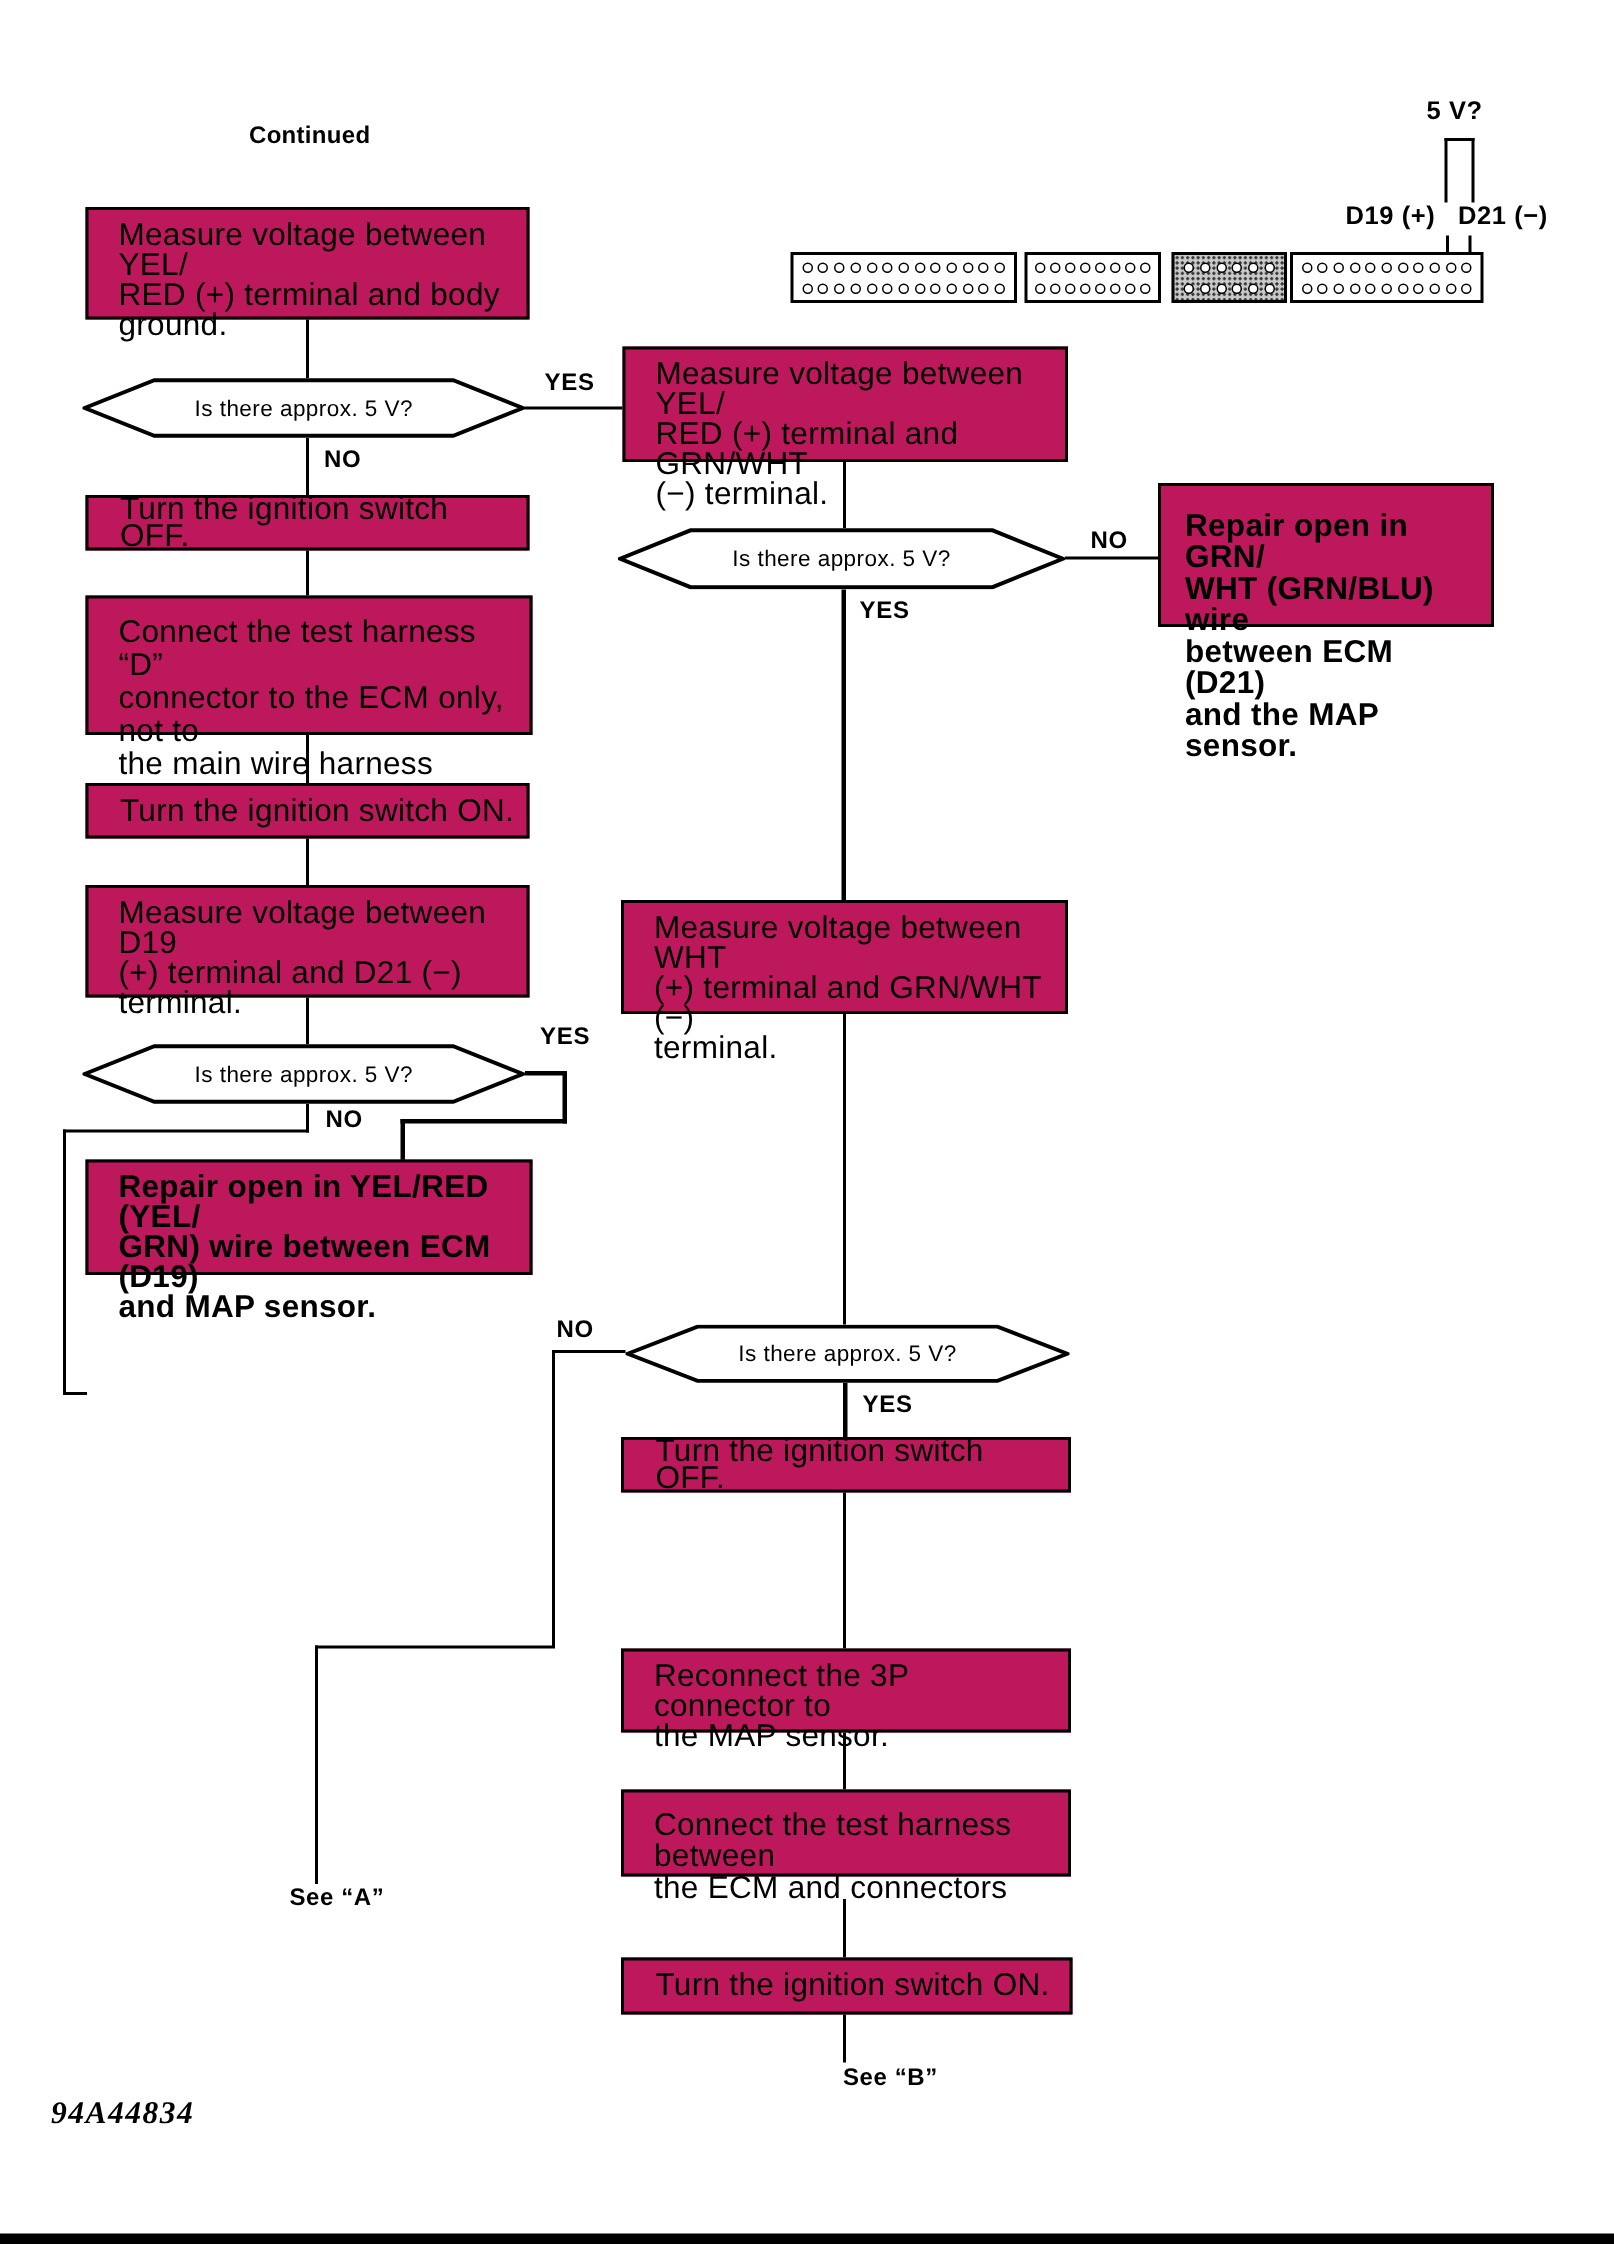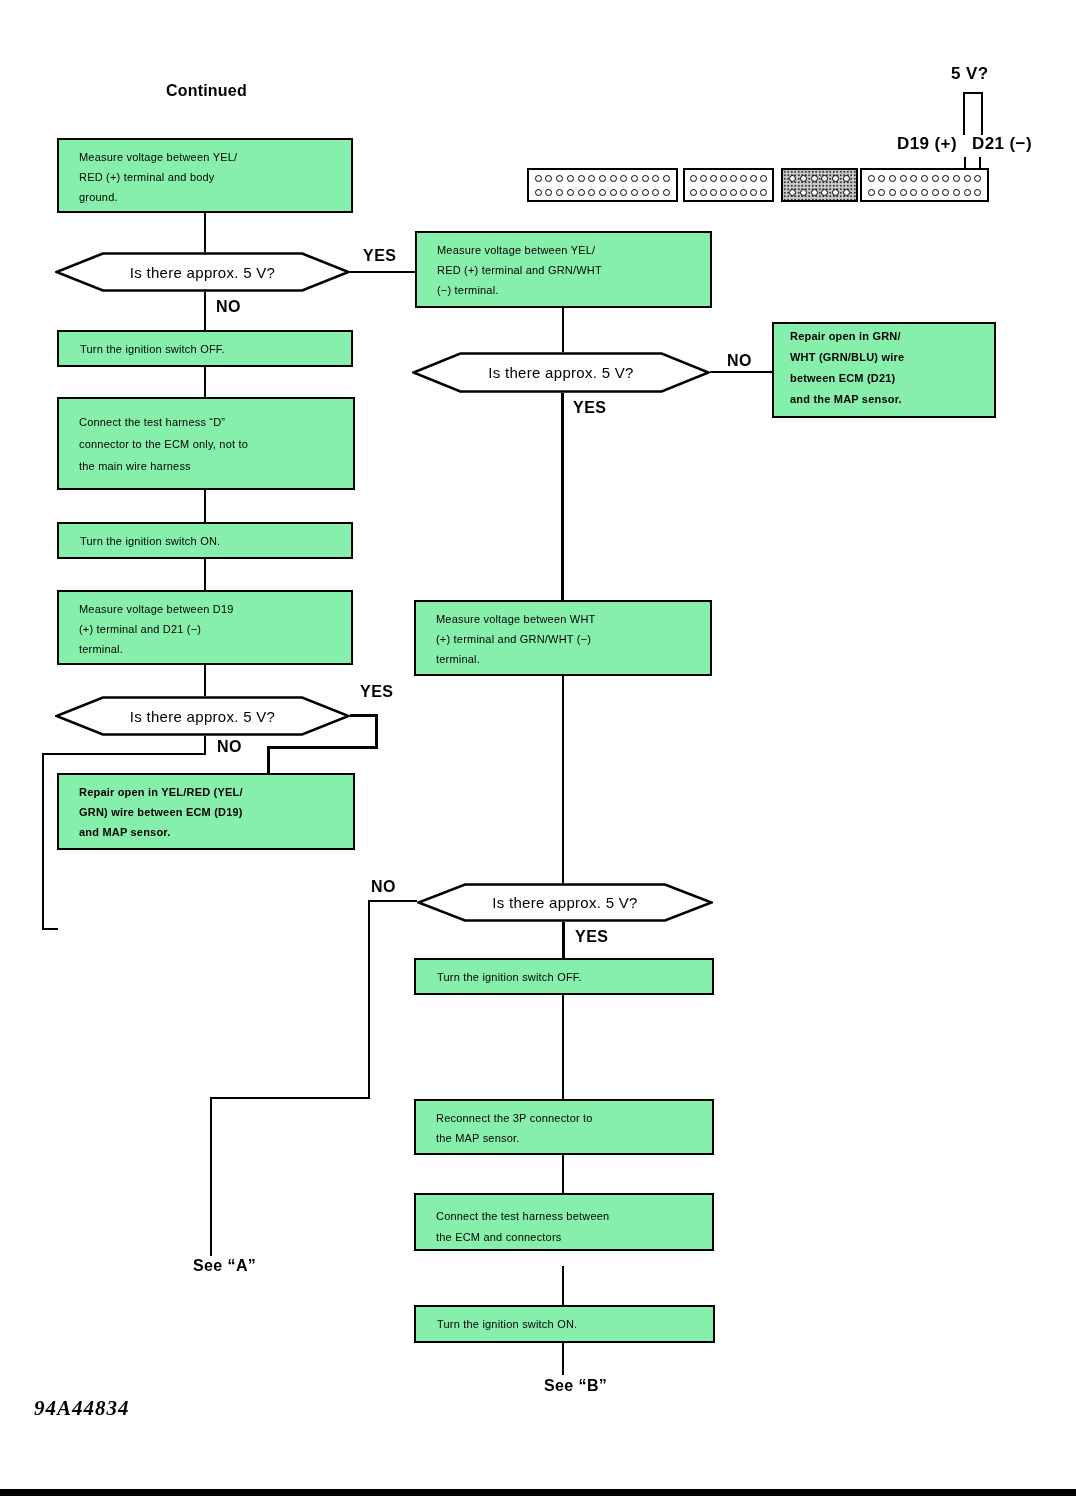--- a/index.html
+++ b/index.html
@@ -4,22 +4,22 @@
 <style>
   html,body { margin:0; padding:0; background:#fff; }
   #page {
     position:relative; width:1076px; height:1496px; background:#fff;
     font-family:"Liberation Sans", sans-serif; color:#000;
   }
   
   .ln { position:absolute; display:block; background:#000; }
   
   .box {
-    position:absolute; box-sizing:border-box; border:2px solid #000; background:#86efac;
-    font-size:11px; letter-spacing:0.2px;
+    position:absolute; box-sizing:border-box; border:2px solid #000; background:#be185d;
+    font-size:21px; letter-spacing:0.2px;
   }
   .box .txt { padding:7px 8px 0 20px; line-height:20px; white-space:pre-line; }
   .box.center { display:flex; align-items:center; }
   .box.center .txt { padding:0 8px 0 21px; line-height:18px; }
   .box.bold { font-weight:bold; }
   
   .hex { position:absolute; }
   .hex svg { position:absolute; left:0; top:0; width:100%; height:100%; display:block; }
   .hex polygon { fill:#fff; stroke:#000; stroke-width:2.6; }
   .hex-label {
@@ -255,21 +255,21 @@
         <polygon points="48,1.5 248,1.5 294.5,20 248,38.5 48,38.5 1.5,20"></polygon>
       </svg>
     <span class="hex-label">Is there approx. 5 V?</span>
   </div>
   <div class="lbl" style="left:727px; top:352px;">NO</div>
   <i class="ln" style="left:710px; top:371px; width:62px; height:2px;"></i>
   <div class="lbl" style="left:573px; top:399px;">YES</div>
   <i class="ln" style="left:561px; top:393px; width:3px; height:207px;"></i>
 
   <div class="box bold" style="left:772px; top:322px; width:224px; height:96px;">
-    <div class="txt" style="padding:2px 6px 0 16px; line-height:21px;">Repair open in GRN/
+    <div class="txt" style="padding:16px 6px 0 16px; line-height:21px;">Repair open in GRN/
 WHT (GRN/BLU) wire
 between ECM (D21)
 and the MAP sensor.</div>
   </div>
 
   <div class="box" style="left:414px; top:600px; width:298px; height:76px;">
     <div class="txt">Measure voltage between WHT
 (+) terminal and GRN/WHT (−)
 terminal.</div>
   </div>
@@ -299,18 +299,18 @@
   <div class="box" style="left:414px; top:1193px; width:300px; height:58px;">
     <div class="txt" style="padding-top:11px; line-height:21px;">Connect the test harness between
 the ECM and connectors</div>
   </div>
   <i class="ln" style="left:562px; top:1266px; width:2px; height:39px;"></i>
 
   <div class="box center" style="left:414px; top:1305px; width:301px; height:38px;">
     <div class="txt">Turn the ignition switch ON.</div>
   </div>
   <i class="ln" style="left:562px; top:1343px; width:2px; height:32px;"></i>
-  <div class="small-note" style="left:544px; top:1377px;">See “B”</div>
+  <div class="small-note" style="left:562px; top:1377px;">See “B”</div>
 
   <div class="part-no" style="left:34px; top:1396px;">94A44834</div>
   <div class="edge-bar" style="left:0; top:1489px; width:1076px; height:7px;"></div>
 
 </div>
 
 </body></html>

